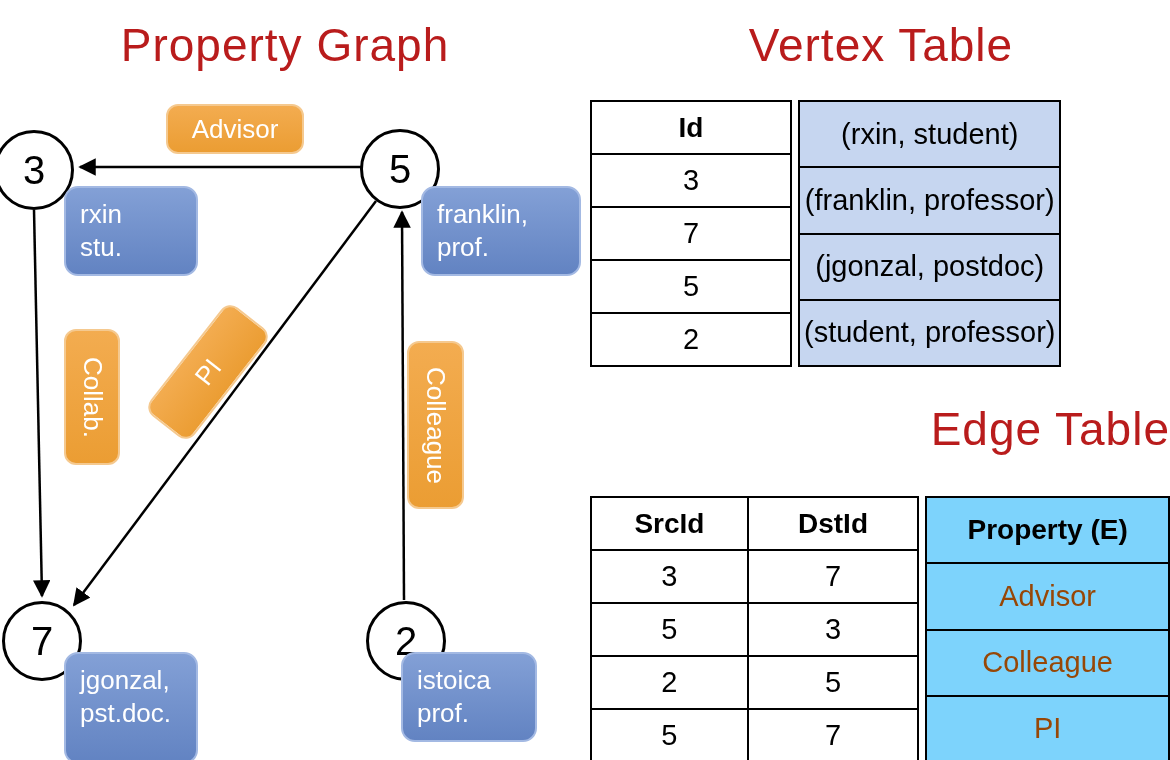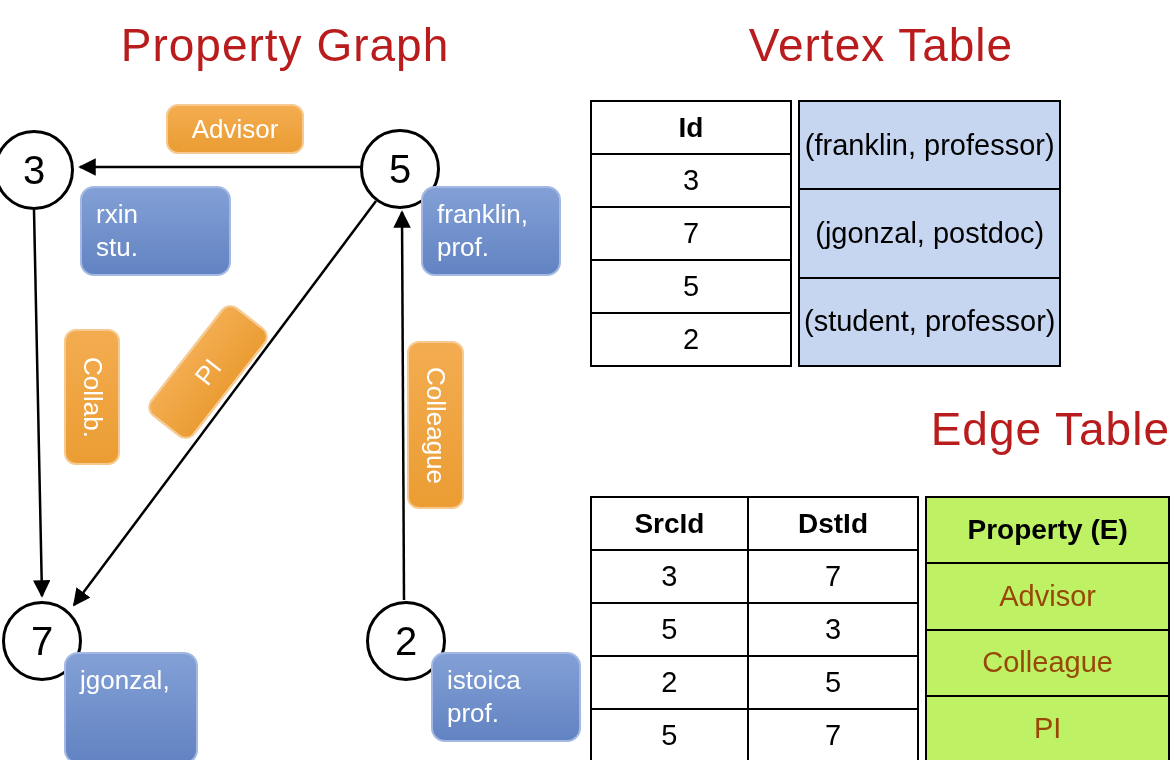--- a/index.html
+++ b/index.html
@@ -39,21 +39,21 @@
 
   
   .tbl-wrap{position:absolute;display:flex;gap:6px;}
   table.t{border-collapse:collapse;border:2px solid #d946ef;table-layout:fixed;}
   table.t th,table.t td{
     border:2px solid #000;height:51px;text-align:center;vertical-align:middle;
     font-size:29px;padding:0 4px;overflow:hidden;white-space:nowrap;
   }
   table.t th{font-weight:bold;font-size:28px;}
   .vt-prop th,.vt-prop td{background:#c6d6f0;}
-  .et-prop th,.et-prop td{background:#bef264;}
+  .et-prop th,.et-prop td{background:#7dd3fc;}
   .et-prop td{color:#974706;}
   .w-vt-id{width:190px;}
   .w-vt-prop{width:381px;}
   .w-src{width:155px;}
   .w-dst{width:170px;}
   .w-et-prop{width:246px;}
 </style>
 </head>
 <body>
 
@@ -81,32 +81,33 @@
   <div class="node" style="left:360px;top:129px">
     <span>5</span>
   </div>
   <div class="node" style="left:2px;top:601px">
     <span>7</span>
   </div>
   <div class="node" style="left:366px;top:601px">
     <span>2</span>
   </div>
 
-  <div class="vbox" style="left:80px;top:186px;width:151px;height:90px">
+  <div class="vbox" style="left:64px;top:186px;width:134px;height:90px">
     <span class="ln">rxin</span>
     <span class="ln">stu.</span>
   </div>
-  <div class="vbox" style="left:421px;top:186px;width:140px;height:90px">
+  <div class="vbox" style="left:421px;top:186px;width:160px;height:90px">
     <span class="ln">franklin,</span>
     <span class="ln">prof.</span>
   </div>
   <div class="vbox" style="left:64px;top:652px;width:134px;height:112px">
     <span class="ln">jgonzal,</span>
-  </div>
-  <div class="vbox" style="left:431px;top:652px;width:150px;height:90px">
+    <span class="ln">pst.doc.</span>
+  </div>
+  <div class="vbox" style="left:401px;top:652px;width:136px;height:90px">
     <span class="ln">istoica</span>
     <span class="ln">prof.</span>
   </div>
 
   <div class="ebox" style="left:166px;top:104px;width:138px;height:50px">
     <span>Advisor</span>
   </div>
   <div class="ebox" style="left:64px;top:329px;width:56px;height:136px">
     <span class="rot90">Collab.</span>
   </div>
@@ -132,20 +133,23 @@
       <tr>
             <td>5</td>
           </tr>
       <tr>
             <td>2</td>
           </tr>
     </tbody>
       </table>
     <table class="t vt-prop">
       <tbody>
+      <tr>
+            <td>(rxin, student)</td>
+          </tr>
       <tr>
             <td>(franklin, professor)</td>
           </tr>
       <tr>
             <td>(jgonzal, postdoc)</td>
           </tr>
       <tr>
             <td>(student, professor)</td>
           </tr>
     </tbody>

